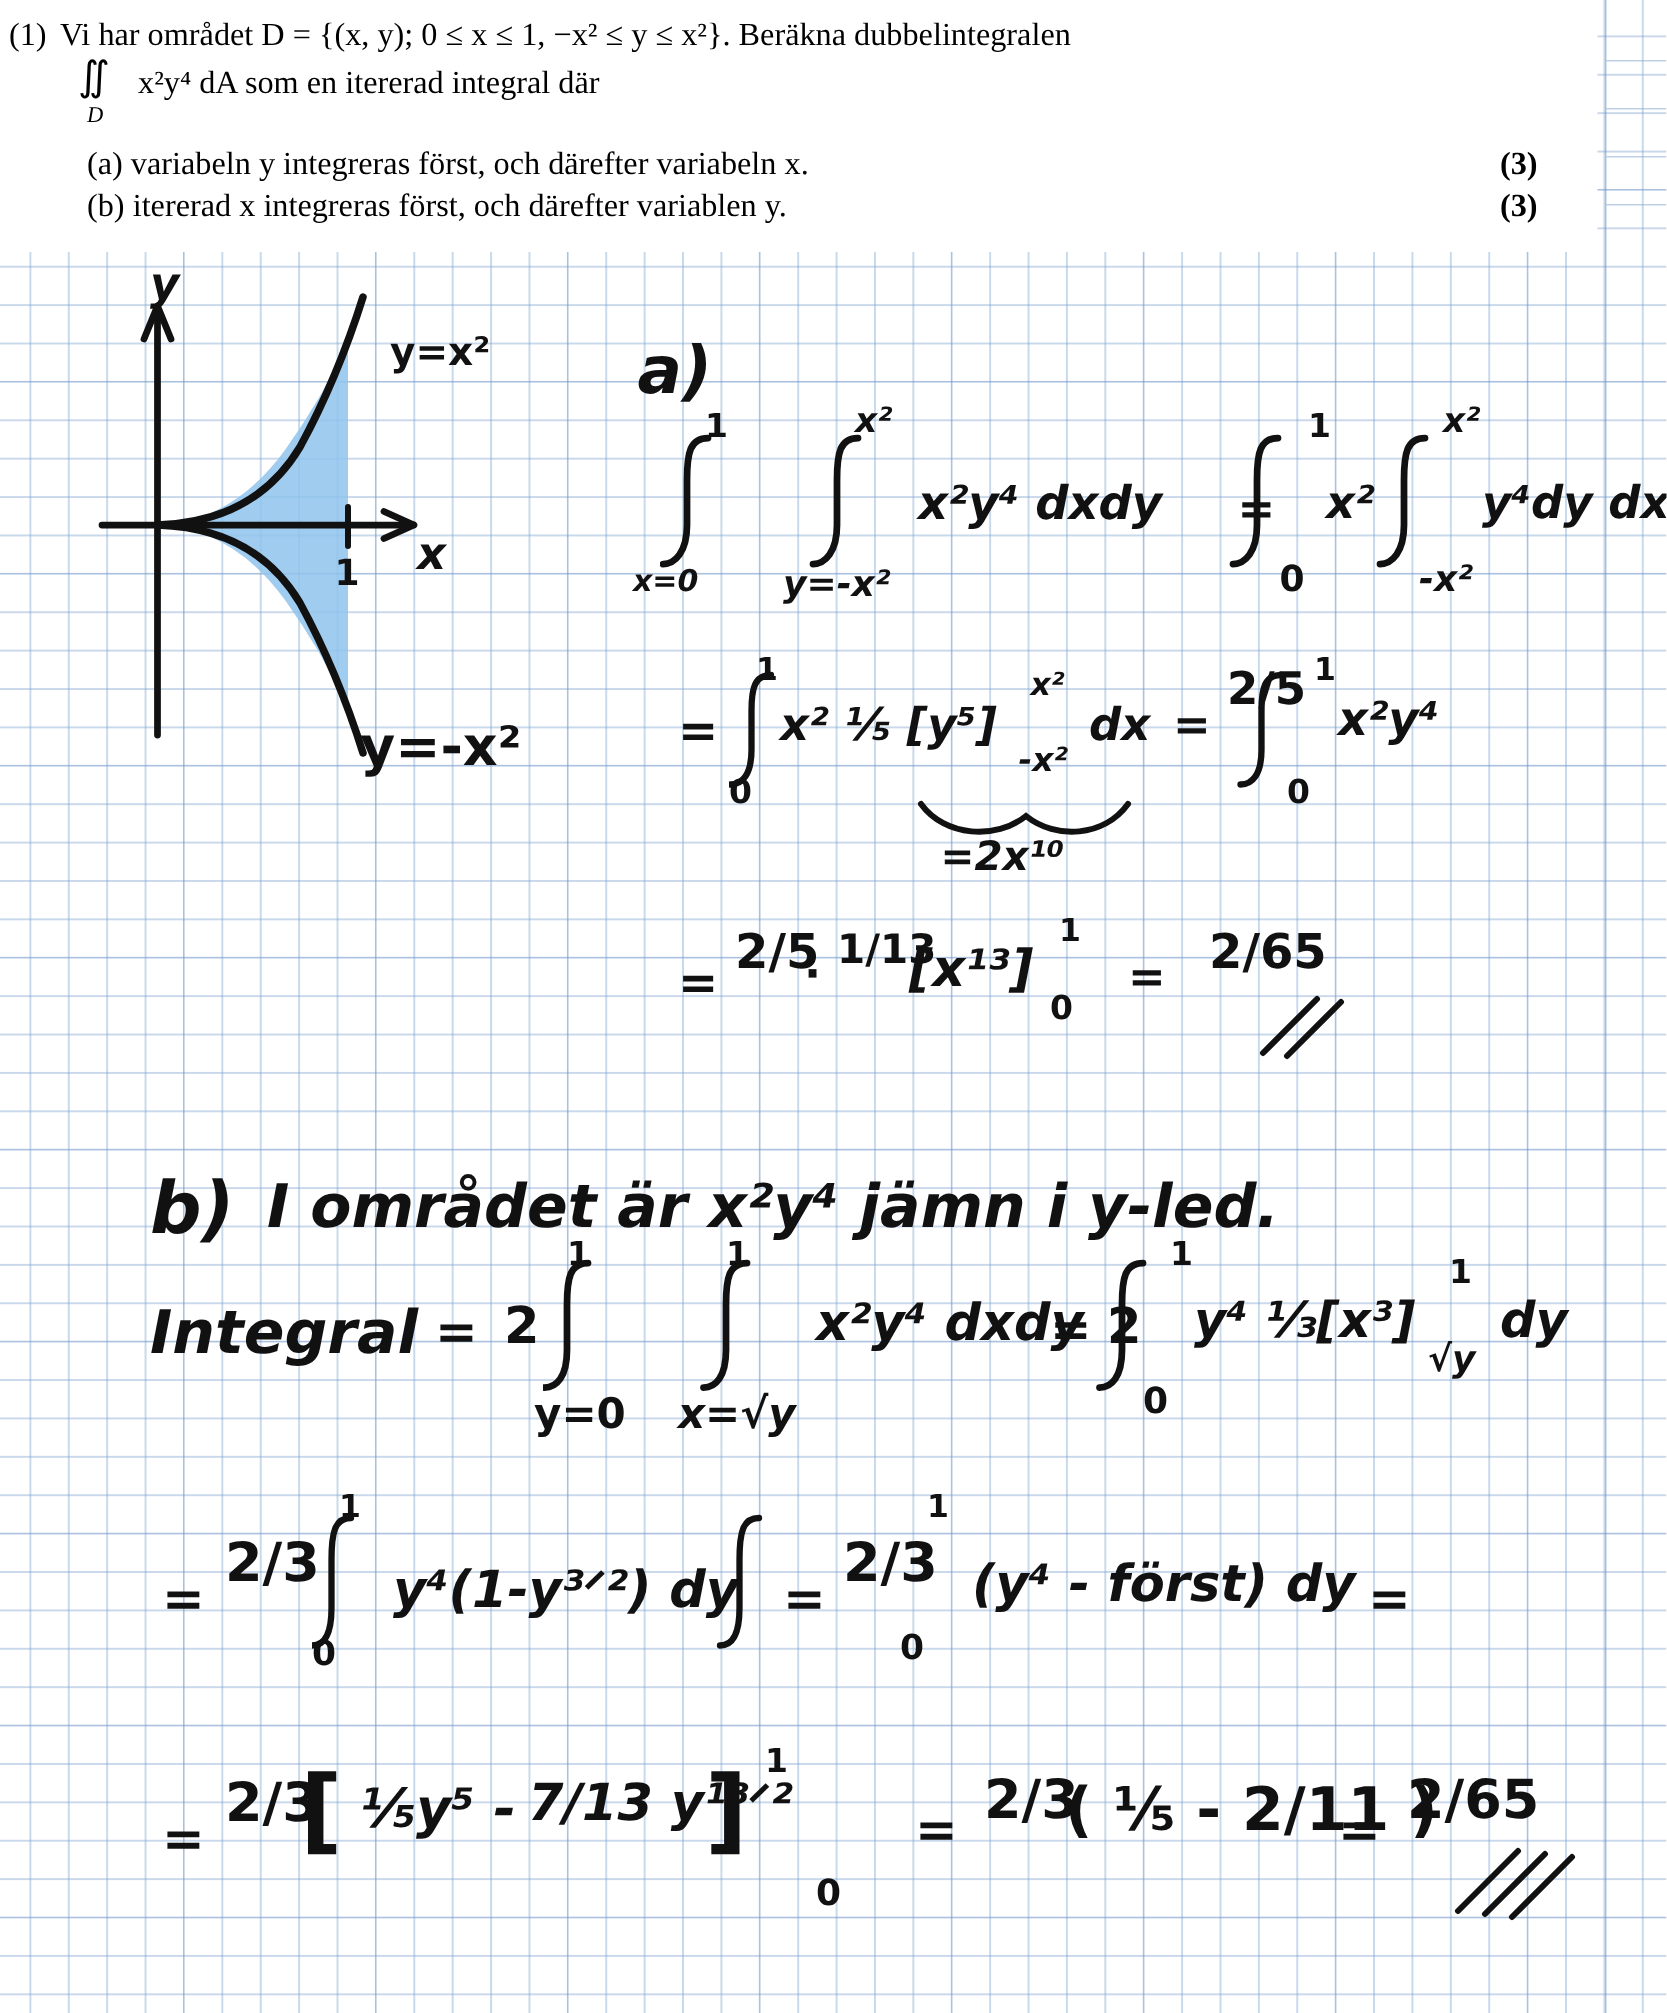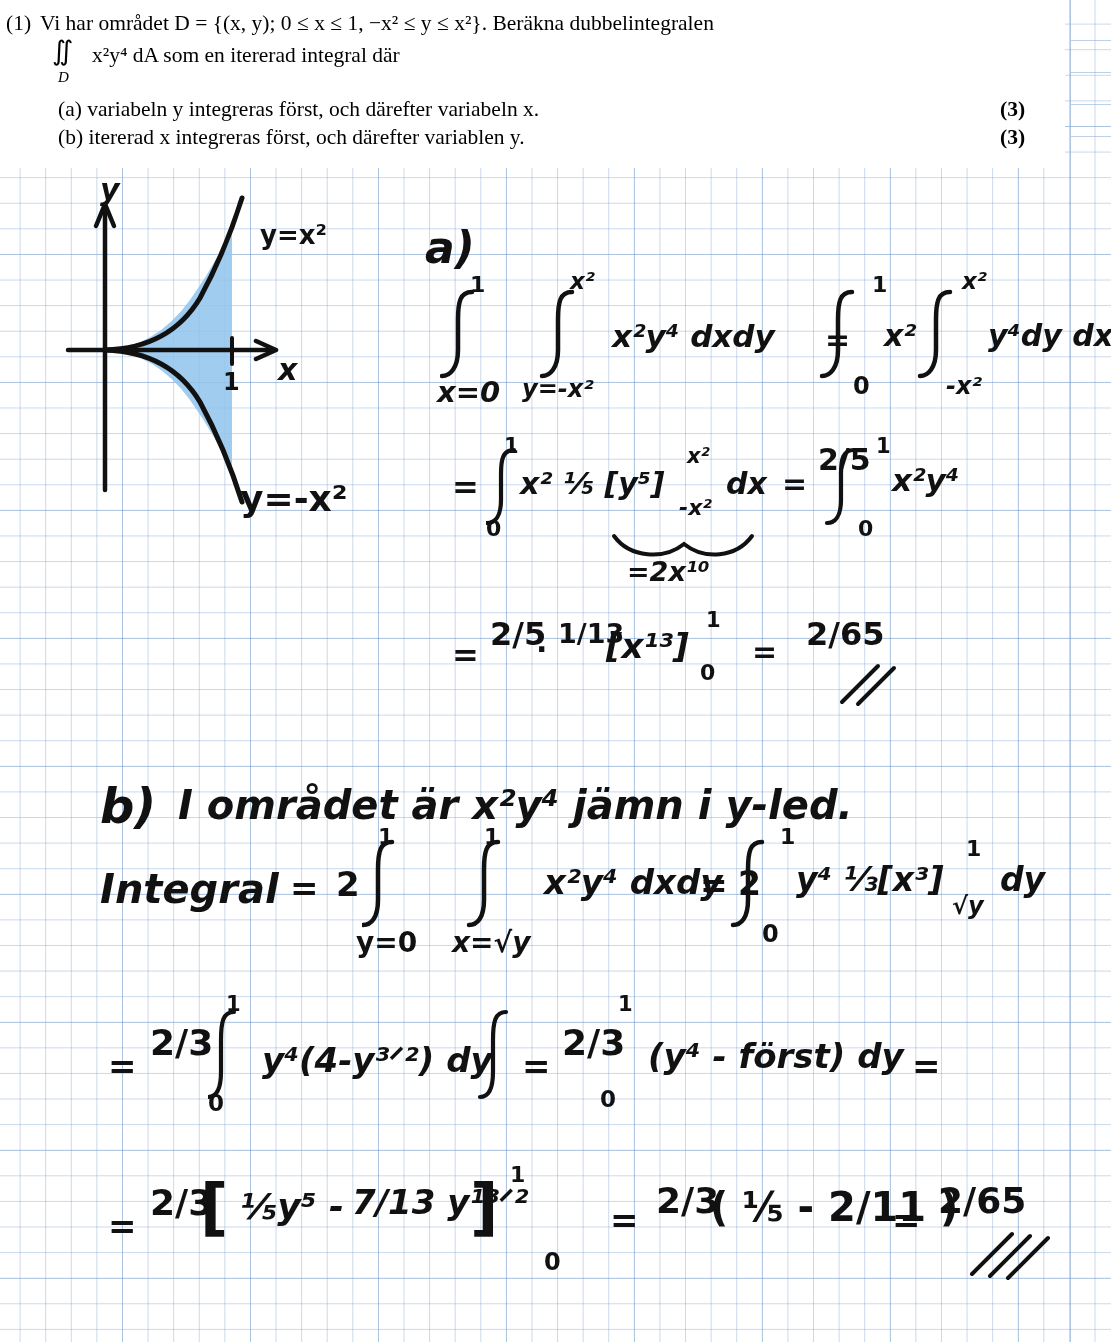--- a/index.html
+++ b/index.html
@@ -162,21 +162,21 @@
 
 <div class="hw" style="left:425px; top:222px; font-size:44px; font-style:italic;">a)</div>
 
 <svg style="position:absolute; left:440px; top:280px;" width="640" height="120">
   <path d="M 32,12 C 20,12 18,22 18,40 L 18,70 C 18,88 10,96 2,96" stroke="#111" stroke-width="4.5" fill="none" stroke-linecap="round"></path>
   <path d="M 132,12 C 120,12 118,22 118,40 L 118,70 C 118,88 110,96 102,96" stroke="#111" stroke-width="4.5" fill="none" stroke-linecap="round"></path>
   <path d="M 412,12 C 400,12 398,22 398,40 L 398,70 C 398,88 390,96 382,96" stroke="#111" stroke-width="4.5" fill="none" stroke-linecap="round"></path>
   <path d="M 510,12 C 498,12 496,22 496,40 L 496,70 C 496,88 488,96 480,96" stroke="#111" stroke-width="4.5" fill="none" stroke-linecap="round"></path>
 </svg>
 <div class="hw" style="left:470px; top:272px; font-size:22px;">1</div>
-<div class="hw" style="left:437px; top:375px; font-size:29px; font-style:italic;">x=0</div>
+<div class="hw" style="left:422px; top:375px; font-size:20px; font-style:italic;">x=0</div>
 <div class="hw" style="left:570px; top:268px; font-size:23px; font-style:italic;">x²</div>
 <div class="hw" style="left:522px; top:375px; font-size:24px; font-style:italic;">y=-x²</div>
 <div class="hw" style="left:612px; top:318px; font-size:31px; font-style:italic;">x²y⁴ dxdy</div>
 <div class="hw" style="left:825px; top:322px; font-size:30px;">=</div>
 <div class="hw" style="left:872px; top:272px; font-size:22px;">1</div>
 <div class="hw" style="left:853px; top:372px; font-size:24px;">0</div>
 <div class="hw" style="left:884px; top:318px; font-size:30px; font-style:italic;">x²</div>
 <div class="hw" style="left:962px; top:268px; font-size:23px; font-style:italic;">x²</div>
 <div class="hw" style="left:946px; top:372px; font-size:24px; font-style:italic;">-x²</div>
 <div class="hw" style="left:988px; top:318px; font-size:30px; font-style:italic;">y⁴dy dx</div>
@@ -242,21 +242,21 @@
 <div class="hw" style="left:1000px; top:860px; font-size:33px; font-style:italic;text-align:center;">dy</div>
 
 <div class="hw" style="left:108px; top:1046px; font-size:34px;">=</div>
 <div class="hw" style="left:150px; top:1022px; font-size:36px;">2/3</div>
 <svg style="position:absolute; left:208px; top:1000px;" width="500" height="110">
   <path d="M 26,12 C 15,12 13,22 13,40 L 13,72 C 13,90 8,97 0,97" stroke="#111" stroke-width="4.2" fill="none" stroke-linecap="round"></path>
   <path d="M 298,12 C 287,12 285,22 285,40 L 285,72 C 285,90 280,97 272,97" stroke="#111" stroke-width="4.2" fill="none" stroke-linecap="round"></path>
 </svg>
 <div class="hw" style="left:226px; top:992px; font-size:21px;">1</div>
 <div class="hw" style="left:208px; top:1090px; font-size:23px;">0</div>
-<div class="hw" style="left:262px; top:1040px; font-size:34px; font-style:italic;">y⁴(4-y³ᐟ²) dy</div>
+<div class="hw" style="left:262px; top:1040px; font-size:34px; font-style:italic;">y⁴(1-y³ᐟ²) dy</div>
 <div class="hw" style="left:522px; top:1046px; font-size:34px;">=</div>
 <div class="hw" style="left:562px; top:1022px; font-size:36px;">2/3</div>
 
 <div class="hw" style="left:618px; top:992px; font-size:21px;">1</div>
 <div class="hw" style="left:600px; top:1086px; font-size:23px;">0</div>
 <div class="hw" style="left:648px; top:1036px; font-size:34px; font-style:italic;">(y⁴ - först) dy</div>
 <div class="hw" style="left:912px; top:1046px; font-size:34px;">=</div>
 
 <div class="hw" style="left:108px; top:1206px; font-size:34px;">=</div>
 <div class="hw" style="left:150px; top:1182px; font-size:36px;">2/3</div>

